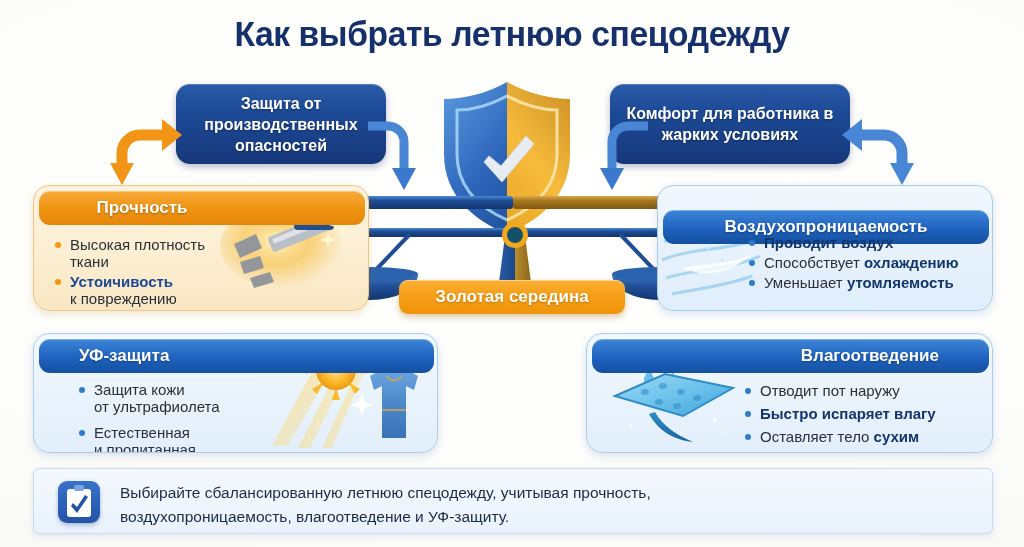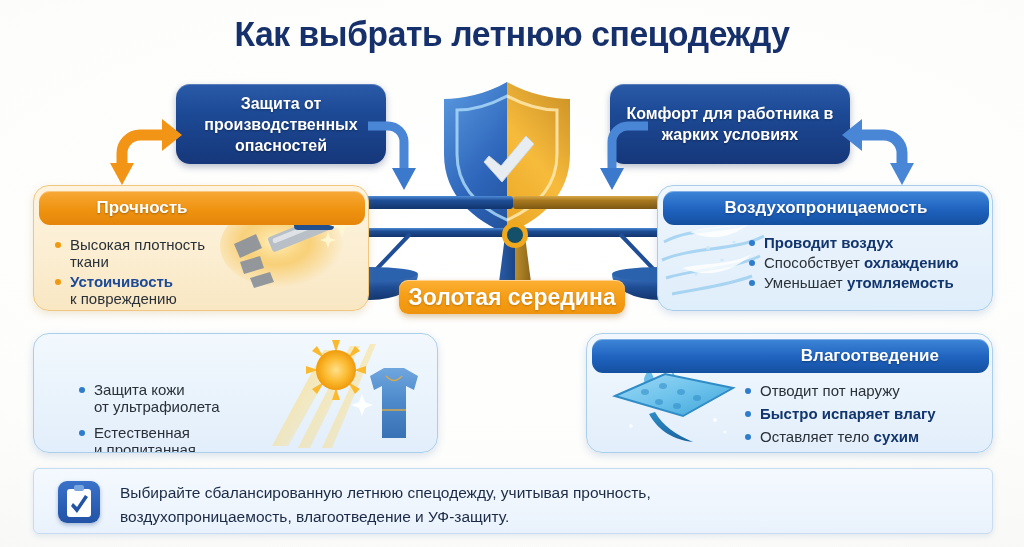--- a/index.html
+++ b/index.html
@@ -41,21 +41,21 @@
 
   
   #scale{position:absolute;left:300px;top:190px;width:430px;height:125px;}
 
   
   #golden{
     position:absolute;left:399px;top:280px;width:226px;height:34px;
     border-radius:9px;
     background:linear-gradient(180deg,#fcb034 0%,#f59d16 50%,#ef940c 100%);
     box-shadow:0 3px 6px rgba(160,100,10,.35), inset 0 1px 0 rgba(255,255,255,.45);
-    color:#fff;font-size:23px;font-weight:bold;
+    color:#fff;font-size:17px;font-weight:bold;
     display:flex;align-items:center;justify-content:center;
     text-shadow:0 1px 2px rgba(130,80,0,.45);
     z-index:6;
   }
 
   
   .card{position:absolute;border-radius:16px;overflow:hidden;box-sizing:border-box;}
   .card .hdr{
     position:absolute;top:5px;height:34px;border-radius:11px;
     display:flex;align-items:center;
@@ -91,20 +91,21 @@
   
   #card-air{
     left:657px;top:185px;width:336px;height:126px;
     background:linear-gradient(180deg,#f0f7fd 0%,#e6f1fb 55%,#dfeefb 100%);
     border:1px solid #a8cdea;
     box-shadow:0 3px 8px rgba(40,90,160,.16);
   }
   #card-air .hdr{
     left:5px;width:326px;justify-content:center;
     background:linear-gradient(180deg,#3d86d8 0%,#1f62bf 55%,#14509f 100%);
+    margin-top:19px;
   }
   #card-air ul{left:90px;top:48px;width:240px;}
   #card-air li:before{background:#2f7ccc;}
   #card-air li b{color:#12356e;}
 
   
   #card-uv{
     left:33px;top:333px;width:405px;height:120px;
     background:linear-gradient(180deg,#f2f8fd 0%,#e9f3fc 55%,#e2eefb 100%);
     border:1px solid #aacfea;
@@ -373,20 +374,21 @@
       <circle cx="78" cy="32" r="20" fill="url(#sunG)"></circle>
       <g transform="translate(96,24)">
         <path d="M16 14 L30 6 L50 6 L64 14 L60 28 L52 24 L52 76 L28 76 L28 24 L20 28 Z" fill="url(#shirtG)"></path>
         <path d="M28 48 L52 48" stroke="#d8a94a" stroke-width="1.6" fill="none"></path>
         <path d="M32 14 C38 20 42 20 48 14" stroke="#d8a94a" stroke-width="1.4" fill="none"></path>
       </g>
       <g fill="#ffffff" opacity=".95">
         <polygon points="104,56 107,64 115,67 107,70 104,78 101,70 93,67 101,64"></polygon>
       </g>
     </svg>
+    <div class="hdr">УФ-защита</div>
     <ul>
       <li>Защита кожи
 от ультрафиолета</li>
       <li>Естественная
 и пропитанная</li>
     </ul>
   </div>
 
   <div class="card" id="card-wick">
     <svg class="art" style="left:10px;top:6px;width:160px;height:112px;" viewBox="0 0 160 112">

